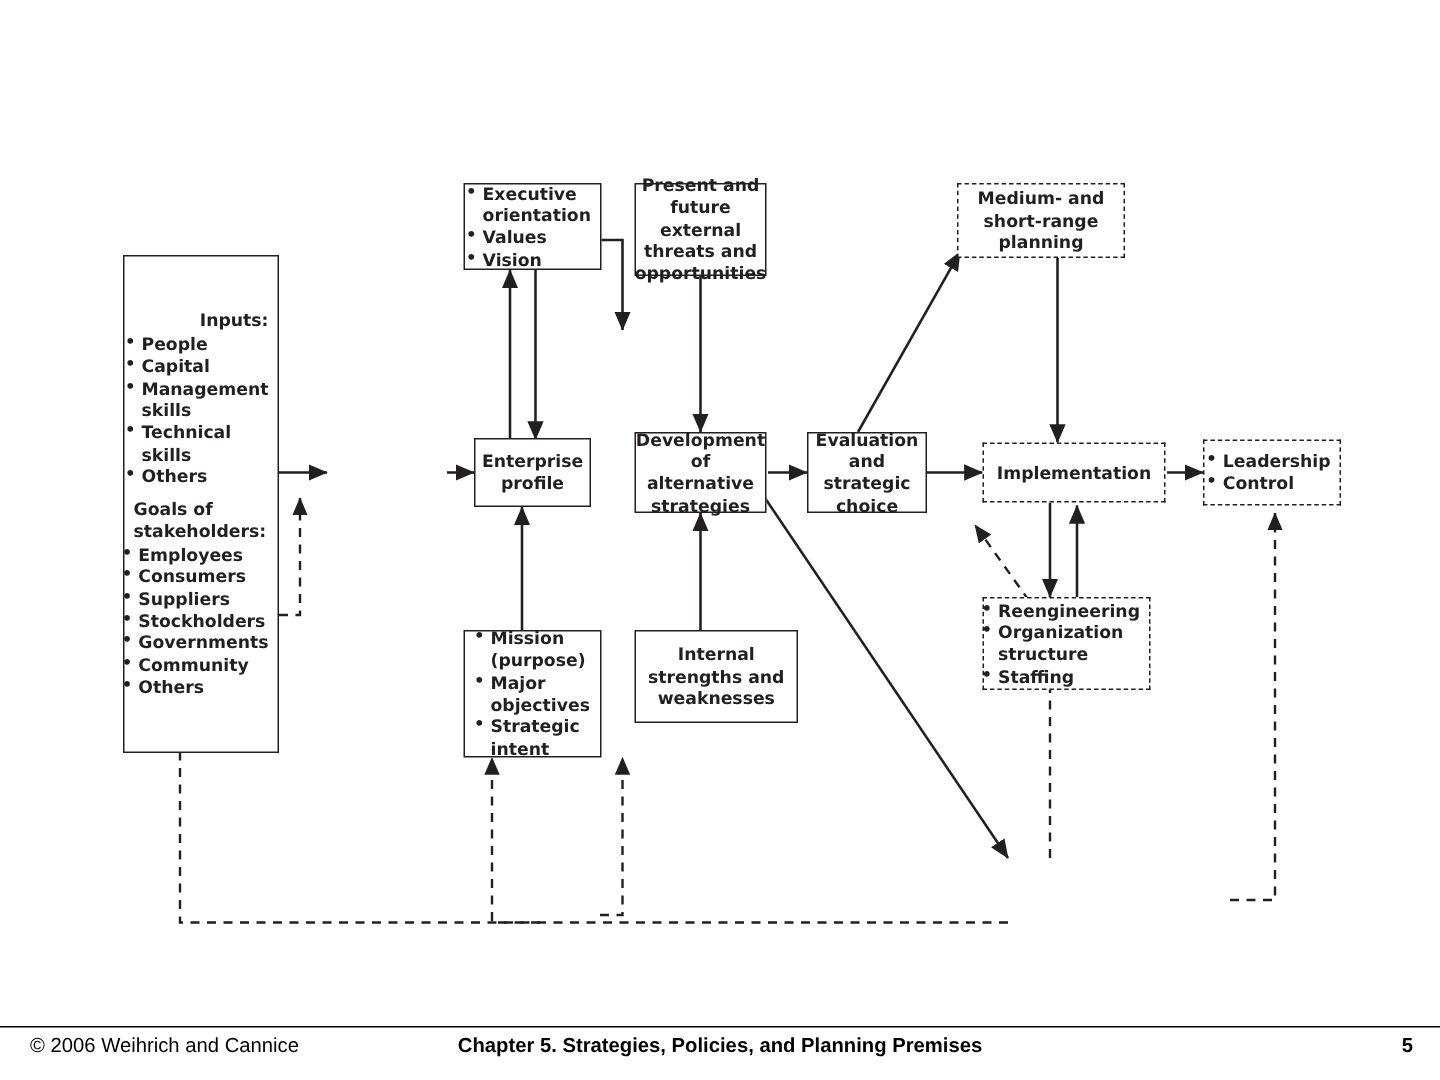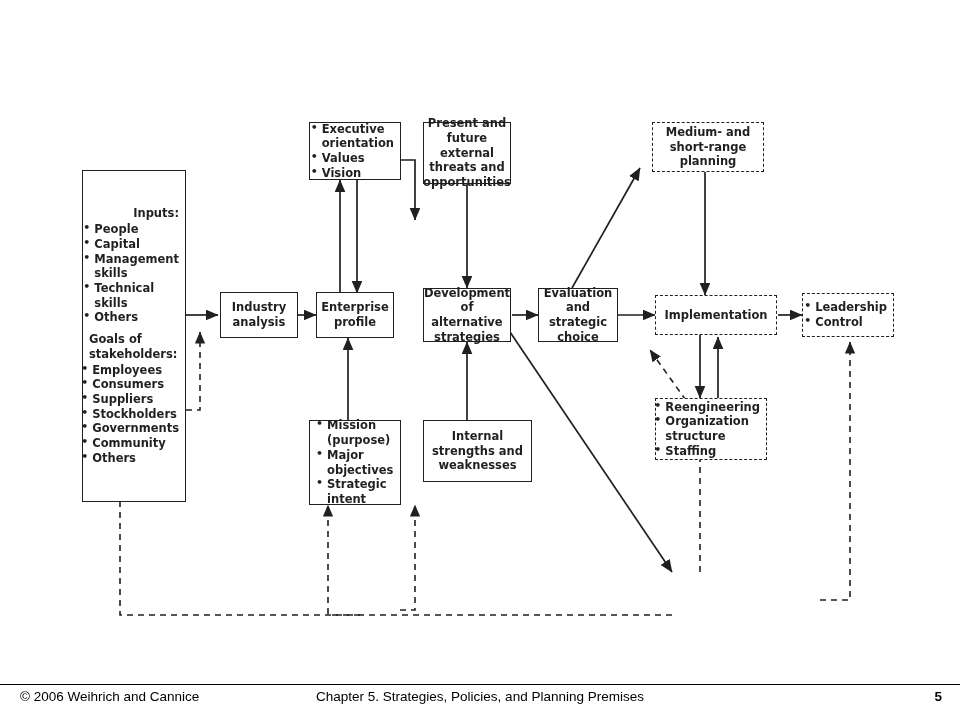--- a/index.html
+++ b/index.html
@@ -110,21 +110,21 @@
     font-size: 13.5px;
     color: #000;
   }
   #footer .mid {
     position: absolute;
     left: 0;
     top: 4px;
     width: 960px;
     text-align: center;
     font-size: 13.5px;
-    font-weight: normal;
+    font-weight: bold;
     color: #000;
   }
   #footer .num {
     position: absolute;
     right: 18px;
     top: 4px;
     font-size: 13.5px;
     font-weight: bold;
     color: #000;
   }
@@ -207,21 +207,20 @@
         <li>Employees</li>
         <li>Consumers</li>
         <li>Suppliers</li>
         <li>Stockholders</li>
         <li>Governments</li>
         <li>Community</li>
         <li>Others</li>
       </ul>
     </div>
 
-    <div class="box center" style="left:160px; top:182px; width:78px; height:46px;">Industry analysis</div>
 
     <div class="box center" style="left:256px; top:182px; width:78px; height:46px;">Enterprise profile</div>
 
     <div class="box left" style="left:249px; top:12px; width:92px; height:58px;">
       <ul class="bullets">
         <li>Executive orientation</li>
         <li>Values</li>
         <li>Vision</li>
       </ul>
     </div>
@@ -235,21 +234,21 @@
     </div>
 
     <div class="box center" style="left:363px; top:12px; width:88px; height:62px;">Present and future external threats and opportunities</div>
 
     <div class="box center" style="left:363px; top:178px; width:88px; height:54px;">Development of alternative strategies</div>
 
     <div class="box center" style="left:363px; top:310px; width:109px; height:62px;">Internal strengths and weaknesses</div>
 
     <div class="box center" style="left:478px; top:178px; width:80px; height:54px;">Evaluation and strategic choice</div>
 
-    <div class="box center dashed" style="left:592px; top:12px; width:112px; height:50px;">Medium- and short-range planning</div>
+    <div class="box center dashed" style="left:578px; top:12px; width:112px; height:50px;">Medium- and short-range planning</div>
 
     <div class="box center dashed" style="left:595px; top:185px; width:122px; height:40px;">Implementation</div>
 
     <div class="box left dashed" style="left:595px; top:288px; width:112px; height:62px;">
       <ul class="bullets">
         <li>Reengineering</li>
         <li>Organization structure</li>
         <li>Staffing</li>
       </ul>
     </div>

